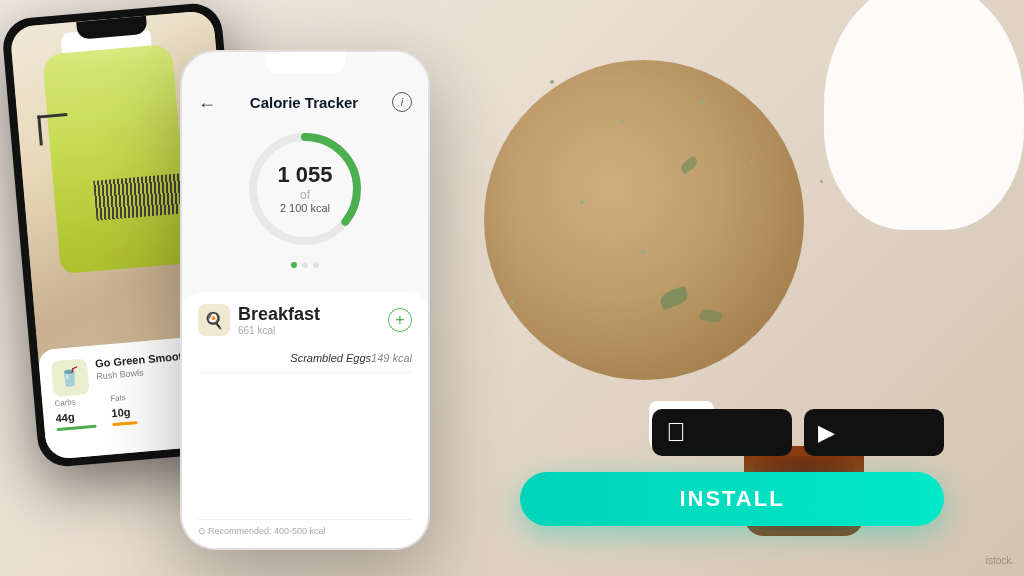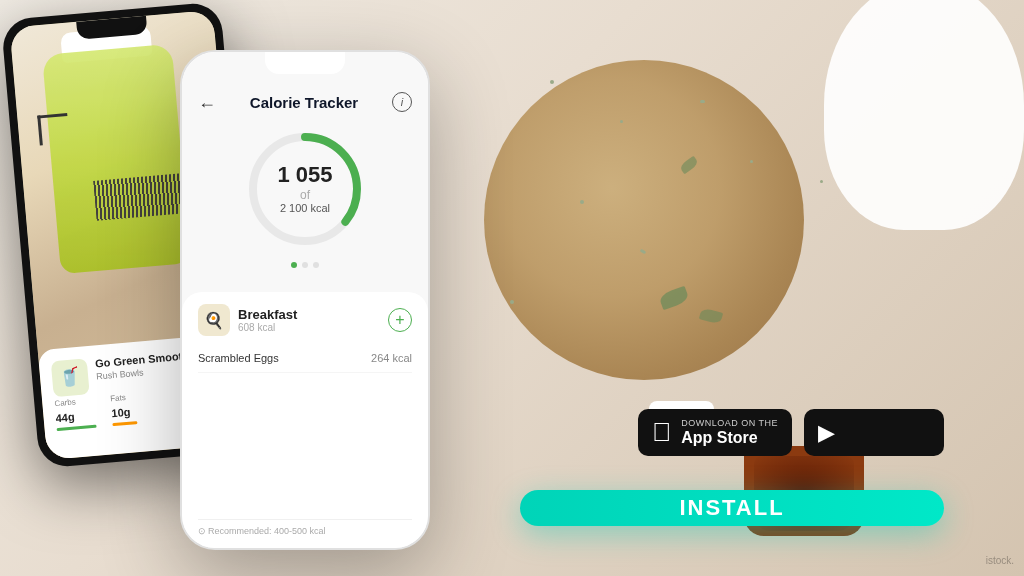--- a/index.html
+++ b/index.html
@@ -375,45 +375,46 @@
       border-radius: 8px;
       background: #f0e8d0;
       display: flex;
       align-items: center;
       justify-content: center;
       font-size: 16px;
       margin-right: 8px;
     }
     .meal-title {
       font-weight: 700;
-      font-size: 13px;
+      font-size: 18px;
       color: #222;
     }
     .meal-kcal {
       font-size: 10px;
       color: #aaa;
     }
     .add-btn {
       width: 24px;
       height: 24px;
       border-radius: 50%;
       border: 1.5px solid #4CAF50;
       display: flex;
       align-items: center;
       justify-content: center;
       color: #4CAF50;
       font-size: 16px;
       cursor: pointer;
     }
     .meal-item {
       display: flex;
-      justify-content: space-between;
+      justify-content: flex-end;
       align-items: center;
       padding: 8px 0;
       border-bottom: 1px solid #f5f5f5;
+      font-style: italic;
     }
     .meal-item-name {
       font-size: 11px;
       color: #333;
     }
     .meal-item-kcal {
       font-size: 11px;
       color: #888;
     }
     .recommended {
@@ -463,21 +464,21 @@
       color: white;
       line-height: 1.2;
     }
 
     
     .install-btn {
       position: absolute;
       right: 80px;
       bottom: 50px;
       left: 520px;
-      height: 36px;
+      height: 54px;
       background: linear-gradient(90deg, #00d4b8 0%, #00e8c8 100%);
       border-radius: 30px;
       display: flex;
       align-items: center;
       justify-content: center;
       font-size: 22px;
       font-weight: 900;
       color: white;
       letter-spacing: 2px;
       cursor: pointer;
@@ -586,44 +587,40 @@
         <div class="dot"></div>
       </div>
     </div>
 
     <div class="meals-section">
       <div class="meal-header">
         <div style="display:flex;align-items:center;">
           <div class="meal-icon-wrap">🍳</div>
           <div>
             <div class="meal-title">Breakfast</div>
-            <div class="meal-kcal">608 kcal</div>
+            <div class="meal-kcal">661 kcal</div>
           </div>
         </div>
         <div class="add-btn">+</div>
       </div>
 
       <div class="meal-item">
         <span class="meal-item-name">Scrambled Eggs</span>
-        <span class="meal-item-kcal">264 kcal</span>
+        <span class="meal-item-kcal">149 kcal</span>
       </div>
 
       <div class="recommended">⊙ Recommended: 400-500 kcal</div>
     </div>
   </div>
   <div class="notch-front"></div>
 </div>
 
 <div class="store-buttons">
   <a class="store-btn" href="#">
     <span class="store-btn-icon"></span>
-    <div>
-      <div class="store-btn-text-top">Download on the</div>
-      <div class="store-btn-text-main">App Store</div>
-    </div>
   </a>
   <a class="store-btn" href="#">
     <span class="store-btn-icon" style="font-size:22px;">▶</span>
   </a>
 </div>
 
 <div class="install-btn">
   <span>INSTALL</span>
 </div>
 

